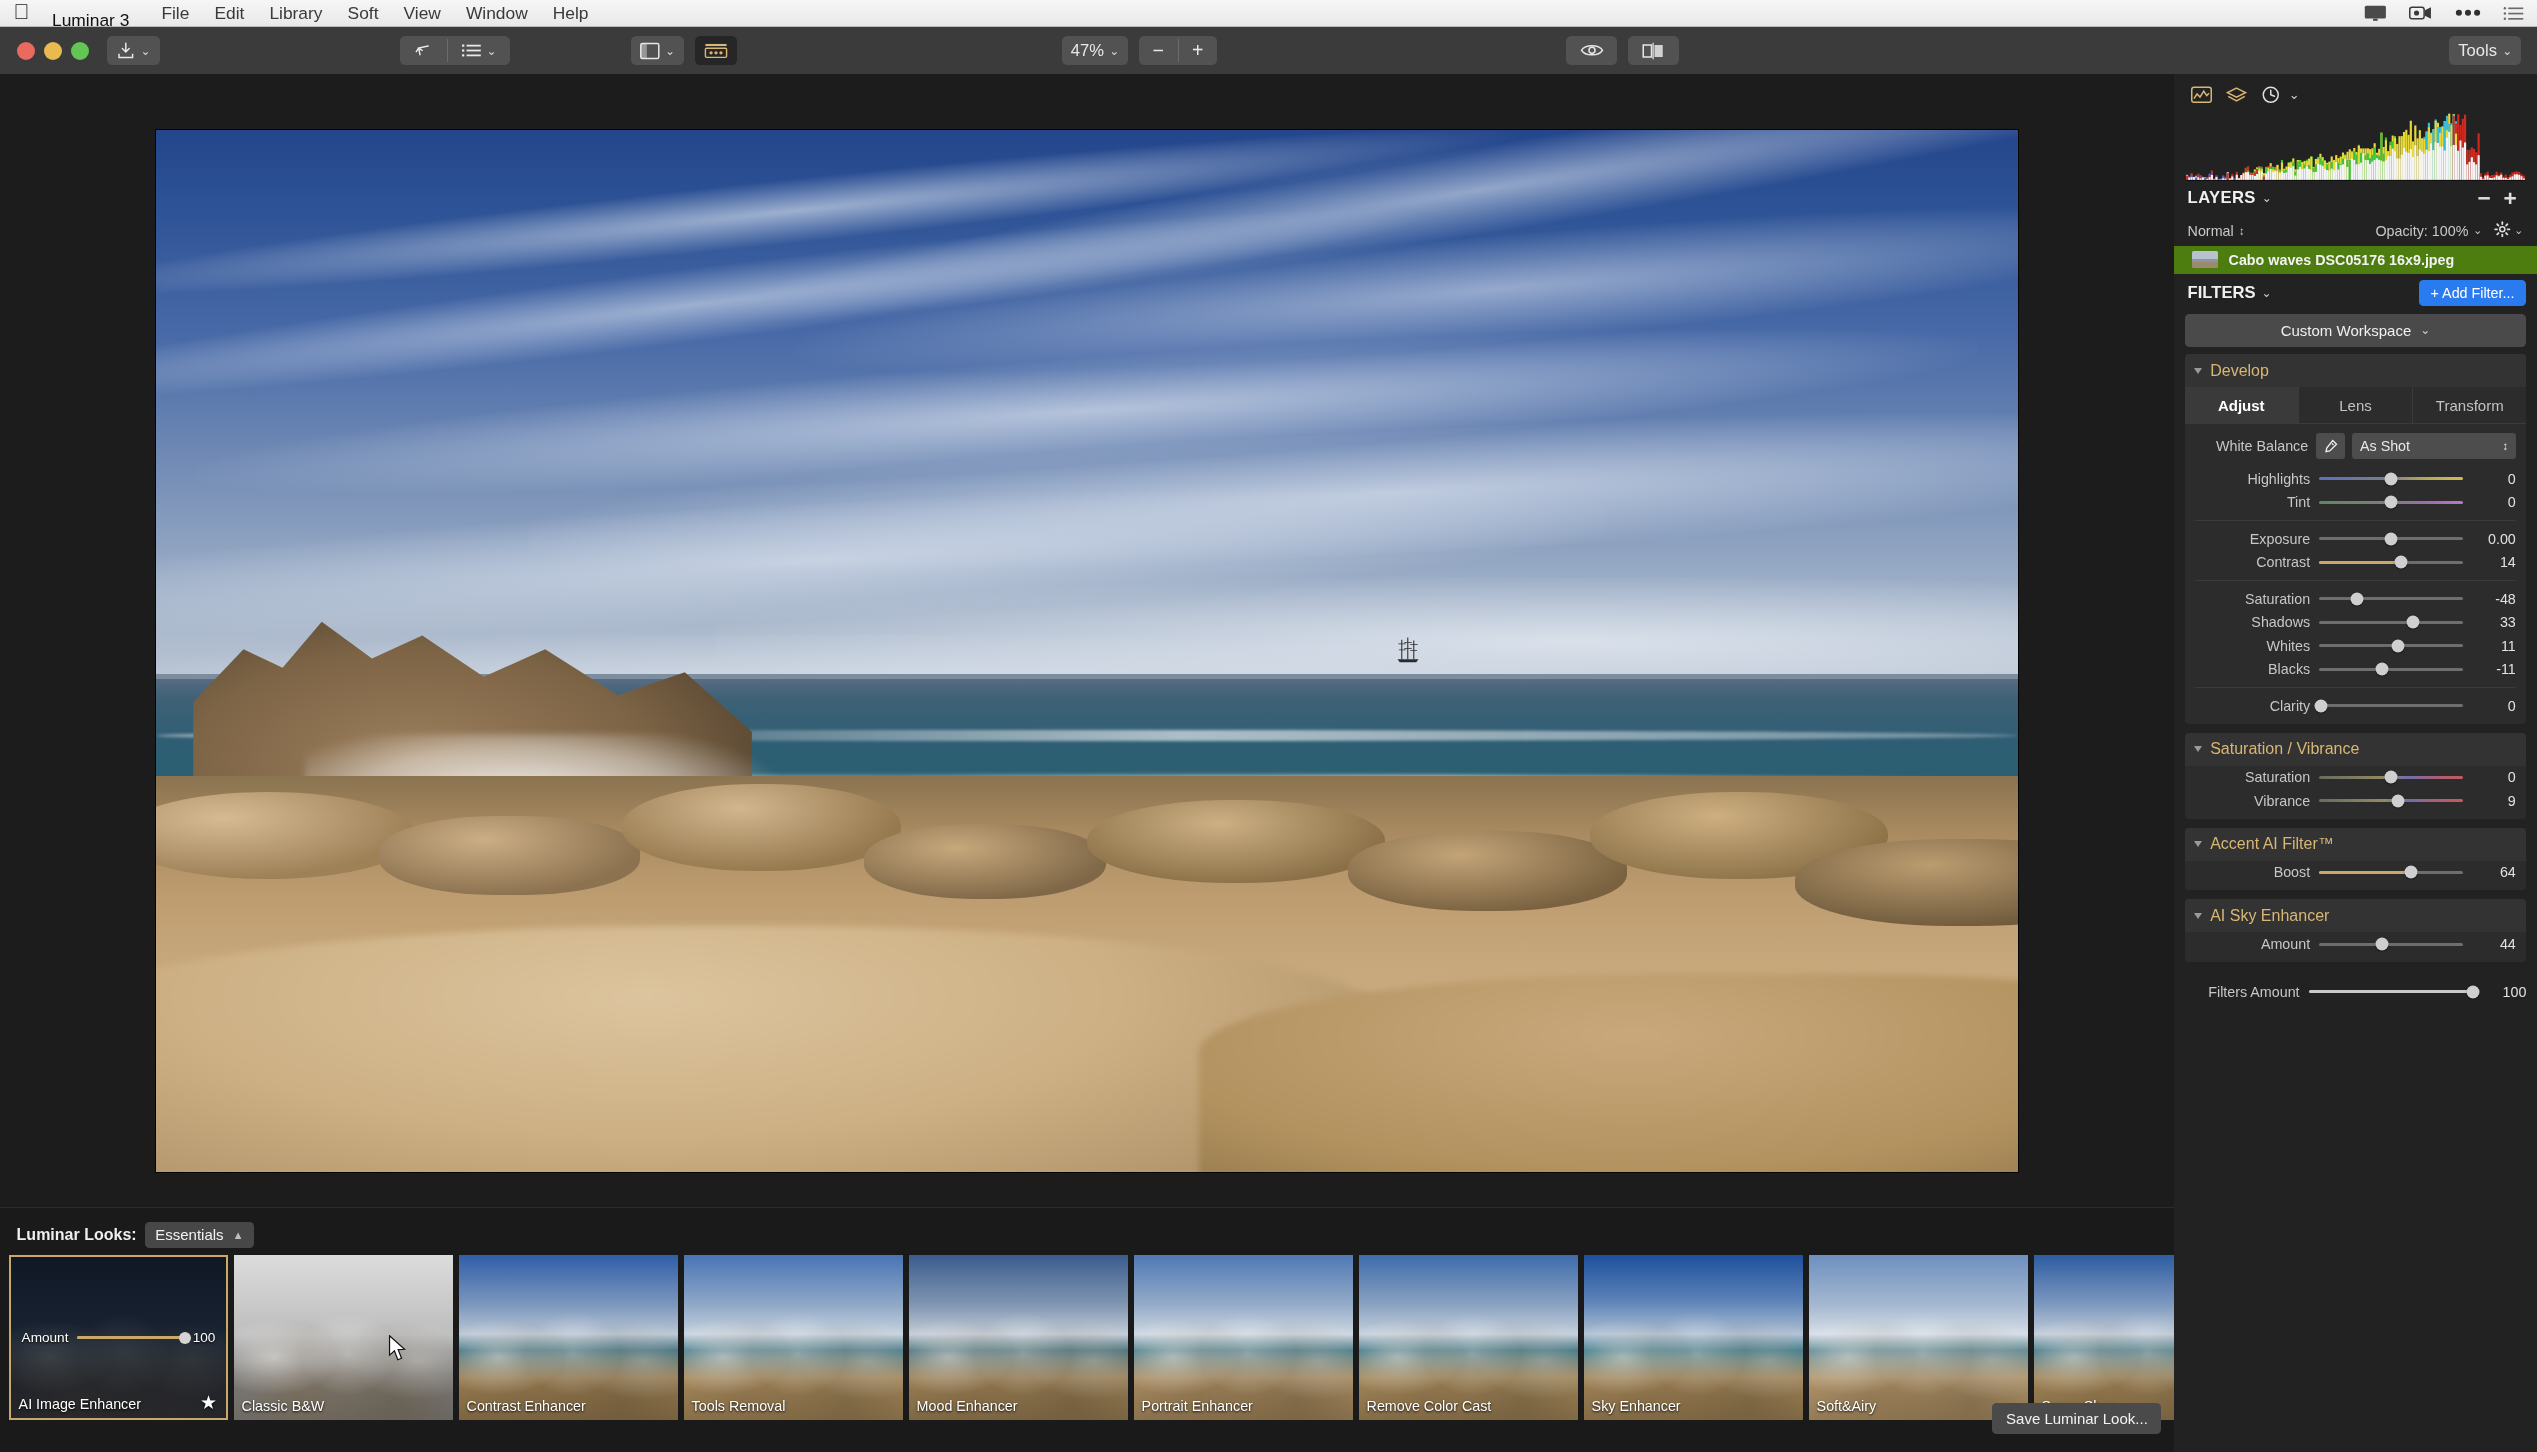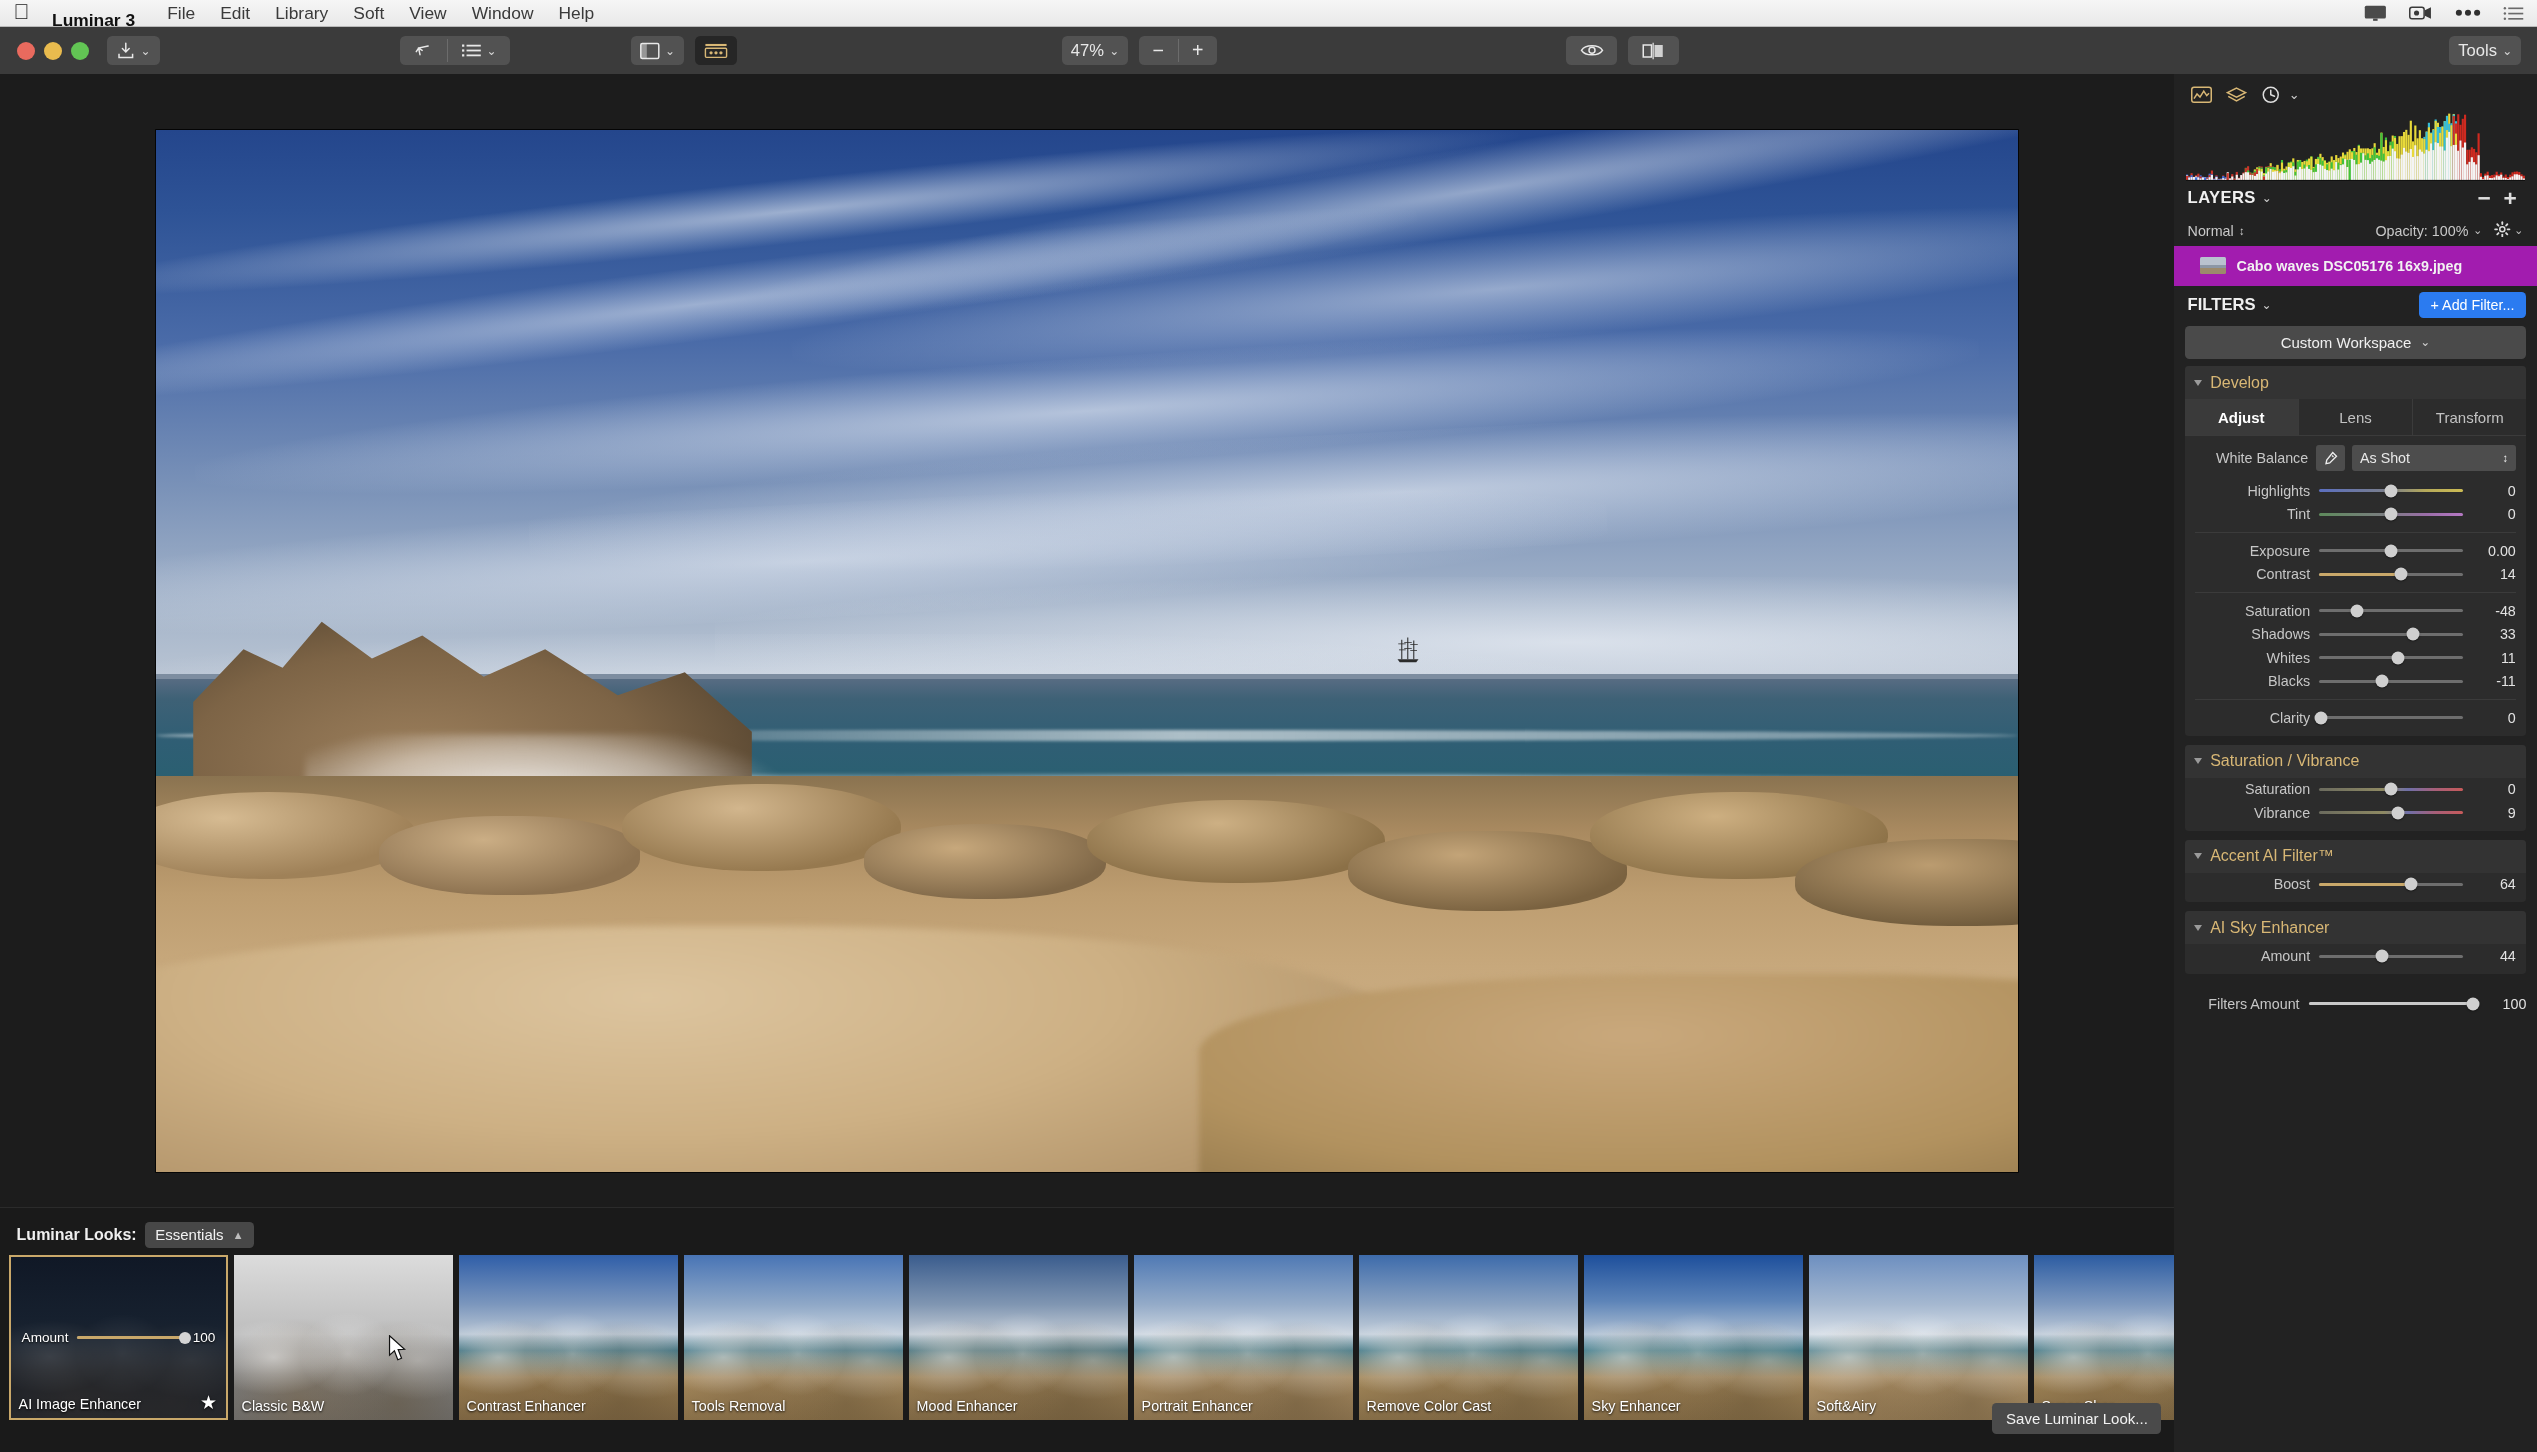--- a/index.html
+++ b/index.html
@@ -15,21 +15,21 @@
   #macbar {
     position: absolute; top: 0; left: 0; width: 2538px; height: 27px;
     background: linear-gradient(#f6f6f6, #e9e9e9);
     border-bottom: 0.8px solid #b9b9b9;
     display: flex; align-items: center;
     padding: 0 13.6px;
     z-index: 50;
   }
   #macbar .applelogo { font-size: 21px; color: #1a1a1a; line-height: 1; margin-right: 22.7px; position: relative; top: -1.5px;}
   #macbar .mi { font-size: 17.4px; color: #3a3a3a; margin-right: 25px; white-space: nowrap; }
-  #macbar .mi.app { font-weight: bold; color: #101010; margin-right: 32px; margin-top: 15px; }
+  #macbar .mi.app { font-weight: normal; color: #101010; margin-right: 32px; margin-top: 15px; }
   #macbar .spacer { flex: 1; }
   #macbar .right-ic { margin-left: 22.7px; display:flex; align-items:center; }
 
   
   #toolbar {
     position: absolute; top: 27px; left: 0; width: 2538px; height: 47px;
     background: #3b3b3b;
     display: flex; align-items: center;
     z-index: 40;
   }
@@ -75,22 +75,22 @@
     display: flex; align-items: center; padding: 0 13.6px; height: 35px;
     color: #f0f0f0; font-size: 16.6px; font-weight: bold; letter-spacing: 0.4px;
   }
   .sect-hd .c { font-size: 12px; font-weight: normal; margin-left: 6px; color:#cfcfcf;}
   .sect-hd .sp { flex: 1; }
   .mini-btn { color:#ddd; font-size: 22.7px; width: 26px; text-align:center; cursor:pointer; line-height:1;}
 
   .blendrow { display:flex; align-items:center; height: 30px; padding: 0 13.6px; font-size: 14.3px; color: #c9c9c9;}
   .blendrow .sp { flex: 1; }
   .layer-row {
-    display: flex; align-items: center; gap: 10.6px; height: 40px; padding: 0 26px;
-    background: #a21caf; color: #f2f2f2; font-size: 14.3px; font-weight: bold;
+    display: flex; align-items: center; gap: 10.6px; height: 28px; padding: 0 18px;
+    background: #4d7c0f; color: #f2f2f2; font-size: 14.3px; font-weight: bold;
   }
   .layer-thumb { width: 26px; height: 16.6px; border-radius: 1.5px;
     background: linear-gradient(#b9c2cf 0 45%, #8c97a6 45% 62%, #9c8a6c 62% 100%); flex:none;}
 
   .filters-hd { display:flex; align-items:center; padding: 6px 10.6px 6px 13.6px; }
   .filters-hd .t { color:#f0f0f0; font-size: 16.6px; font-weight: bold; }
   .filters-hd .sp { flex: 1; }
   .addfilter {
     background: #2b7bf0; color:#fff; font-size:14.3px; border-radius: 4.5px;
     padding: 5.3px 12px; cursor:pointer; white-space:nowrap;

